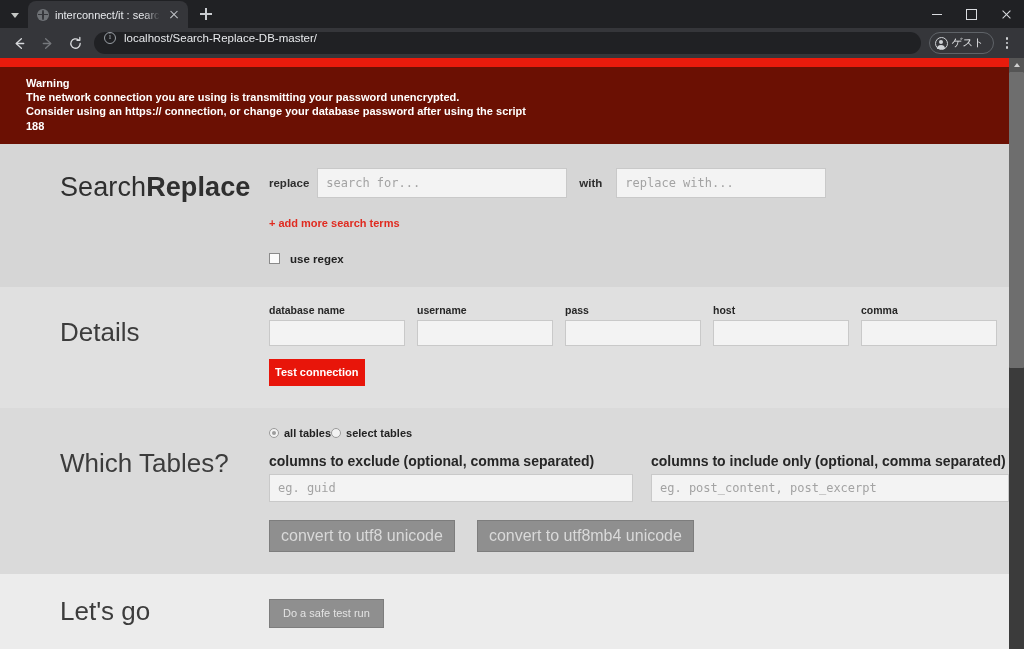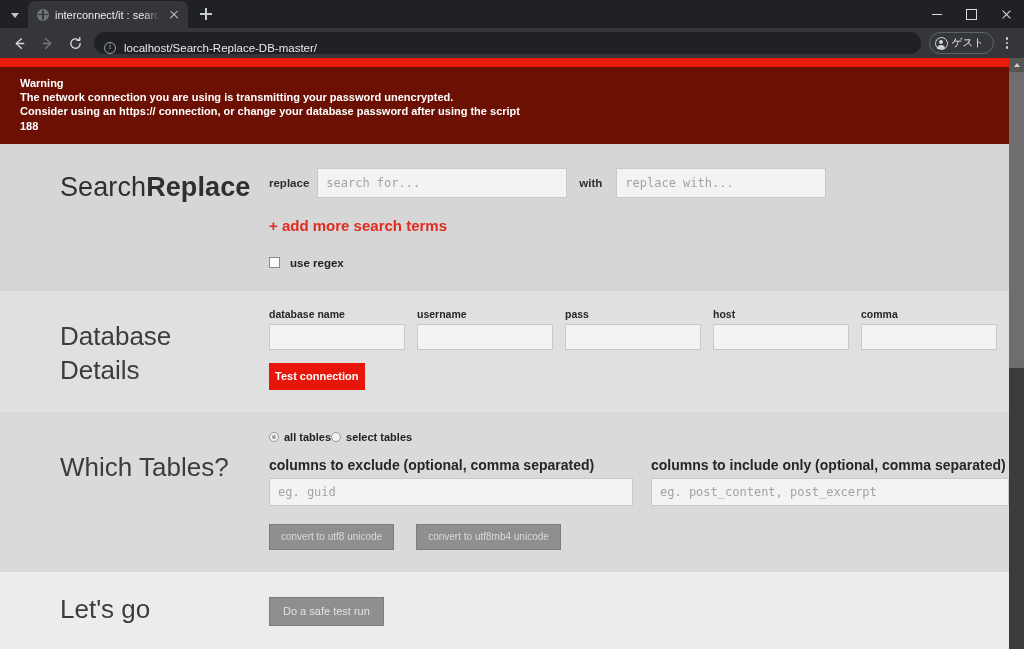--- a/index.html
+++ b/index.html
@@ -81,21 +81,21 @@
   .wc-close::after  { transform: rotate(-45deg); }
 
   .toolbar {
     height: 30px; background: #35363a; display: flex; align-items: center;
     padding: 0 6px; gap: 2px; flex: 0 0 30px;
   }
   .navbtn { width: 26px; height: 26px; display: flex; align-items: center; justify-content: center; border-radius: 50%; }
   .navbtn svg { display: block; }
   .omnibox {
     flex: 1; height: 22px; background: #202124; border-radius: 11px;
-    display: flex; align-items: flex-end; padding: 0 10px; gap: 8px; margin: 0 4px;
+    display: flex; align-items: flex-start; padding: 0 10px; gap: 8px; margin: 0 4px;
   }
   .info-icon {
     width: 12px; height: 12px; border-radius: 50%; border: 1.2px solid #9aa0a6;
     flex: 0 0 12px; position: relative;
   }
   .info-icon::before {
     content: "i"; position: absolute; left: 0; right: 0; top: -2px; text-align: center;
     font-size: 9px; color: #9aa0a6; font-family: "Liberation Serif", serif;
   }
   .url { font-size: 11.5px; color: #e8eaed; white-space: nowrap; }
@@ -134,21 +134,21 @@
     border-right: 3px solid transparent; border-bottom: 4px solid #cfcfcf;
   }
   .sb-thumb {
     position: absolute; top: 14px; left: 0; width: 15px; height: 296px;
     background: #6e6e6e; border-radius: 1px;
   }
 
   
   .warn-top { height: 9px; background: #e91b0c; }
   .warn-body {
-    background: #6b1003; color: #ffffff; padding: 9px 10px 11px 20px;
+    background: #6b1003; color: #ffffff; padding: 9px 10px 11px 26px;
     font-size: 11px; font-weight: bold; line-height: 14.2px;
   }
 
   
   .section { display: flex; padding: 0; }
   .sec-a { background: #d6d6d6; }
   .sec-b { background: #e0e0e0; }
   .sec-c { background: #dadada; }
   .sec-d { background: #ececec; }
 
@@ -167,21 +167,21 @@
   .txt {
     height: 30px; background: #f3f3f3; border: 1px solid #c9c9c9;
     font-family: "DejaVu Sans Mono", monospace; font-size: 12px; color: #9a9a9a;
     padding: 0 8px; outline: none;
   }
   .txt::placeholder { color: #a3a3a3; }
   .search-input { width: 250px; }
   .with-input { width: 210px; margin-left: 6px; }
 
   .addlink {
-    color: #e02b20; font-size: 15px; font-weight: bold; display: inline-block;
+    color: #e02b20; font-size: 11px; font-weight: bold; display: inline-block;
     margin-top: 19px; text-decoration: none;
   }
   .regex-row { display: flex; align-items: center; gap: 10px; margin-top: 22px; padding-bottom: 22px; }
   .cbox {
     width: 11px; height: 11px; border: 1px solid #8a8a8a; background: #fbfbfb;
     flex: 0 0 11px;
   }
   .cbox-label { font-size: 11.5px; font-weight: bold; color: #222; }
 
   
@@ -219,21 +219,21 @@
   .cols-row { display: flex; gap: 18px; }
   .col-field { display: flex; flex-direction: column; }
   .col-label { font-size: 14px; font-weight: bold; color: #262626; margin-bottom: 5px; }
   .col-field .txt { height: 28px; }
   .c-exclude { width: 364px; }
   .c-include { width: 358px; }
 
   .convert-row { display: flex; gap: 22px; margin-top: 18px; }
   .btn-grey {
     background: #8f8f8f; border: 1px solid #7d7d7d; color: #d9d9d9;
-    font-family: "Liberation Sans", sans-serif; font-size: 10px;
+    font-family: "Liberation Sans", sans-serif; font-size: 16px;
     padding: 7px 11px; line-height: 1;
   }
 
   
   .go-section { padding-top: 25px; padding-bottom: 40px; }
   .go-label { padding-top: 20px; }
   .btn-go {
     background: #8f8f8f; border: 1px solid #7d7d7d; color: #e3e3e3;
     font-family: "Liberation Sans", sans-serif; font-size: 11px;
     padding: 8px 13px; line-height: 1;
@@ -320,21 +320,20 @@
           <a class="addlink" href="#">+ add more search terms</a>
           <div class="regex-row">
             <span class="cbox"></span>
             <span class="cbox-label">use regex</span>
           </div>
         </div>
       </div>
 
       <div class="section sec-b">
         <div class="sec-label" style="padding-top:28px;">
-          <div>Database</div>
           <div>Details</div>
         </div>
         <div class="sec-body db-section">
           <div class="fields">
             <div class="field f-db">
               <span class="field-label">database name</span>
               <input class="txt" type="text" style="">
             </div>
             <div class="field f-user">
               <span class="field-label">username</span>

